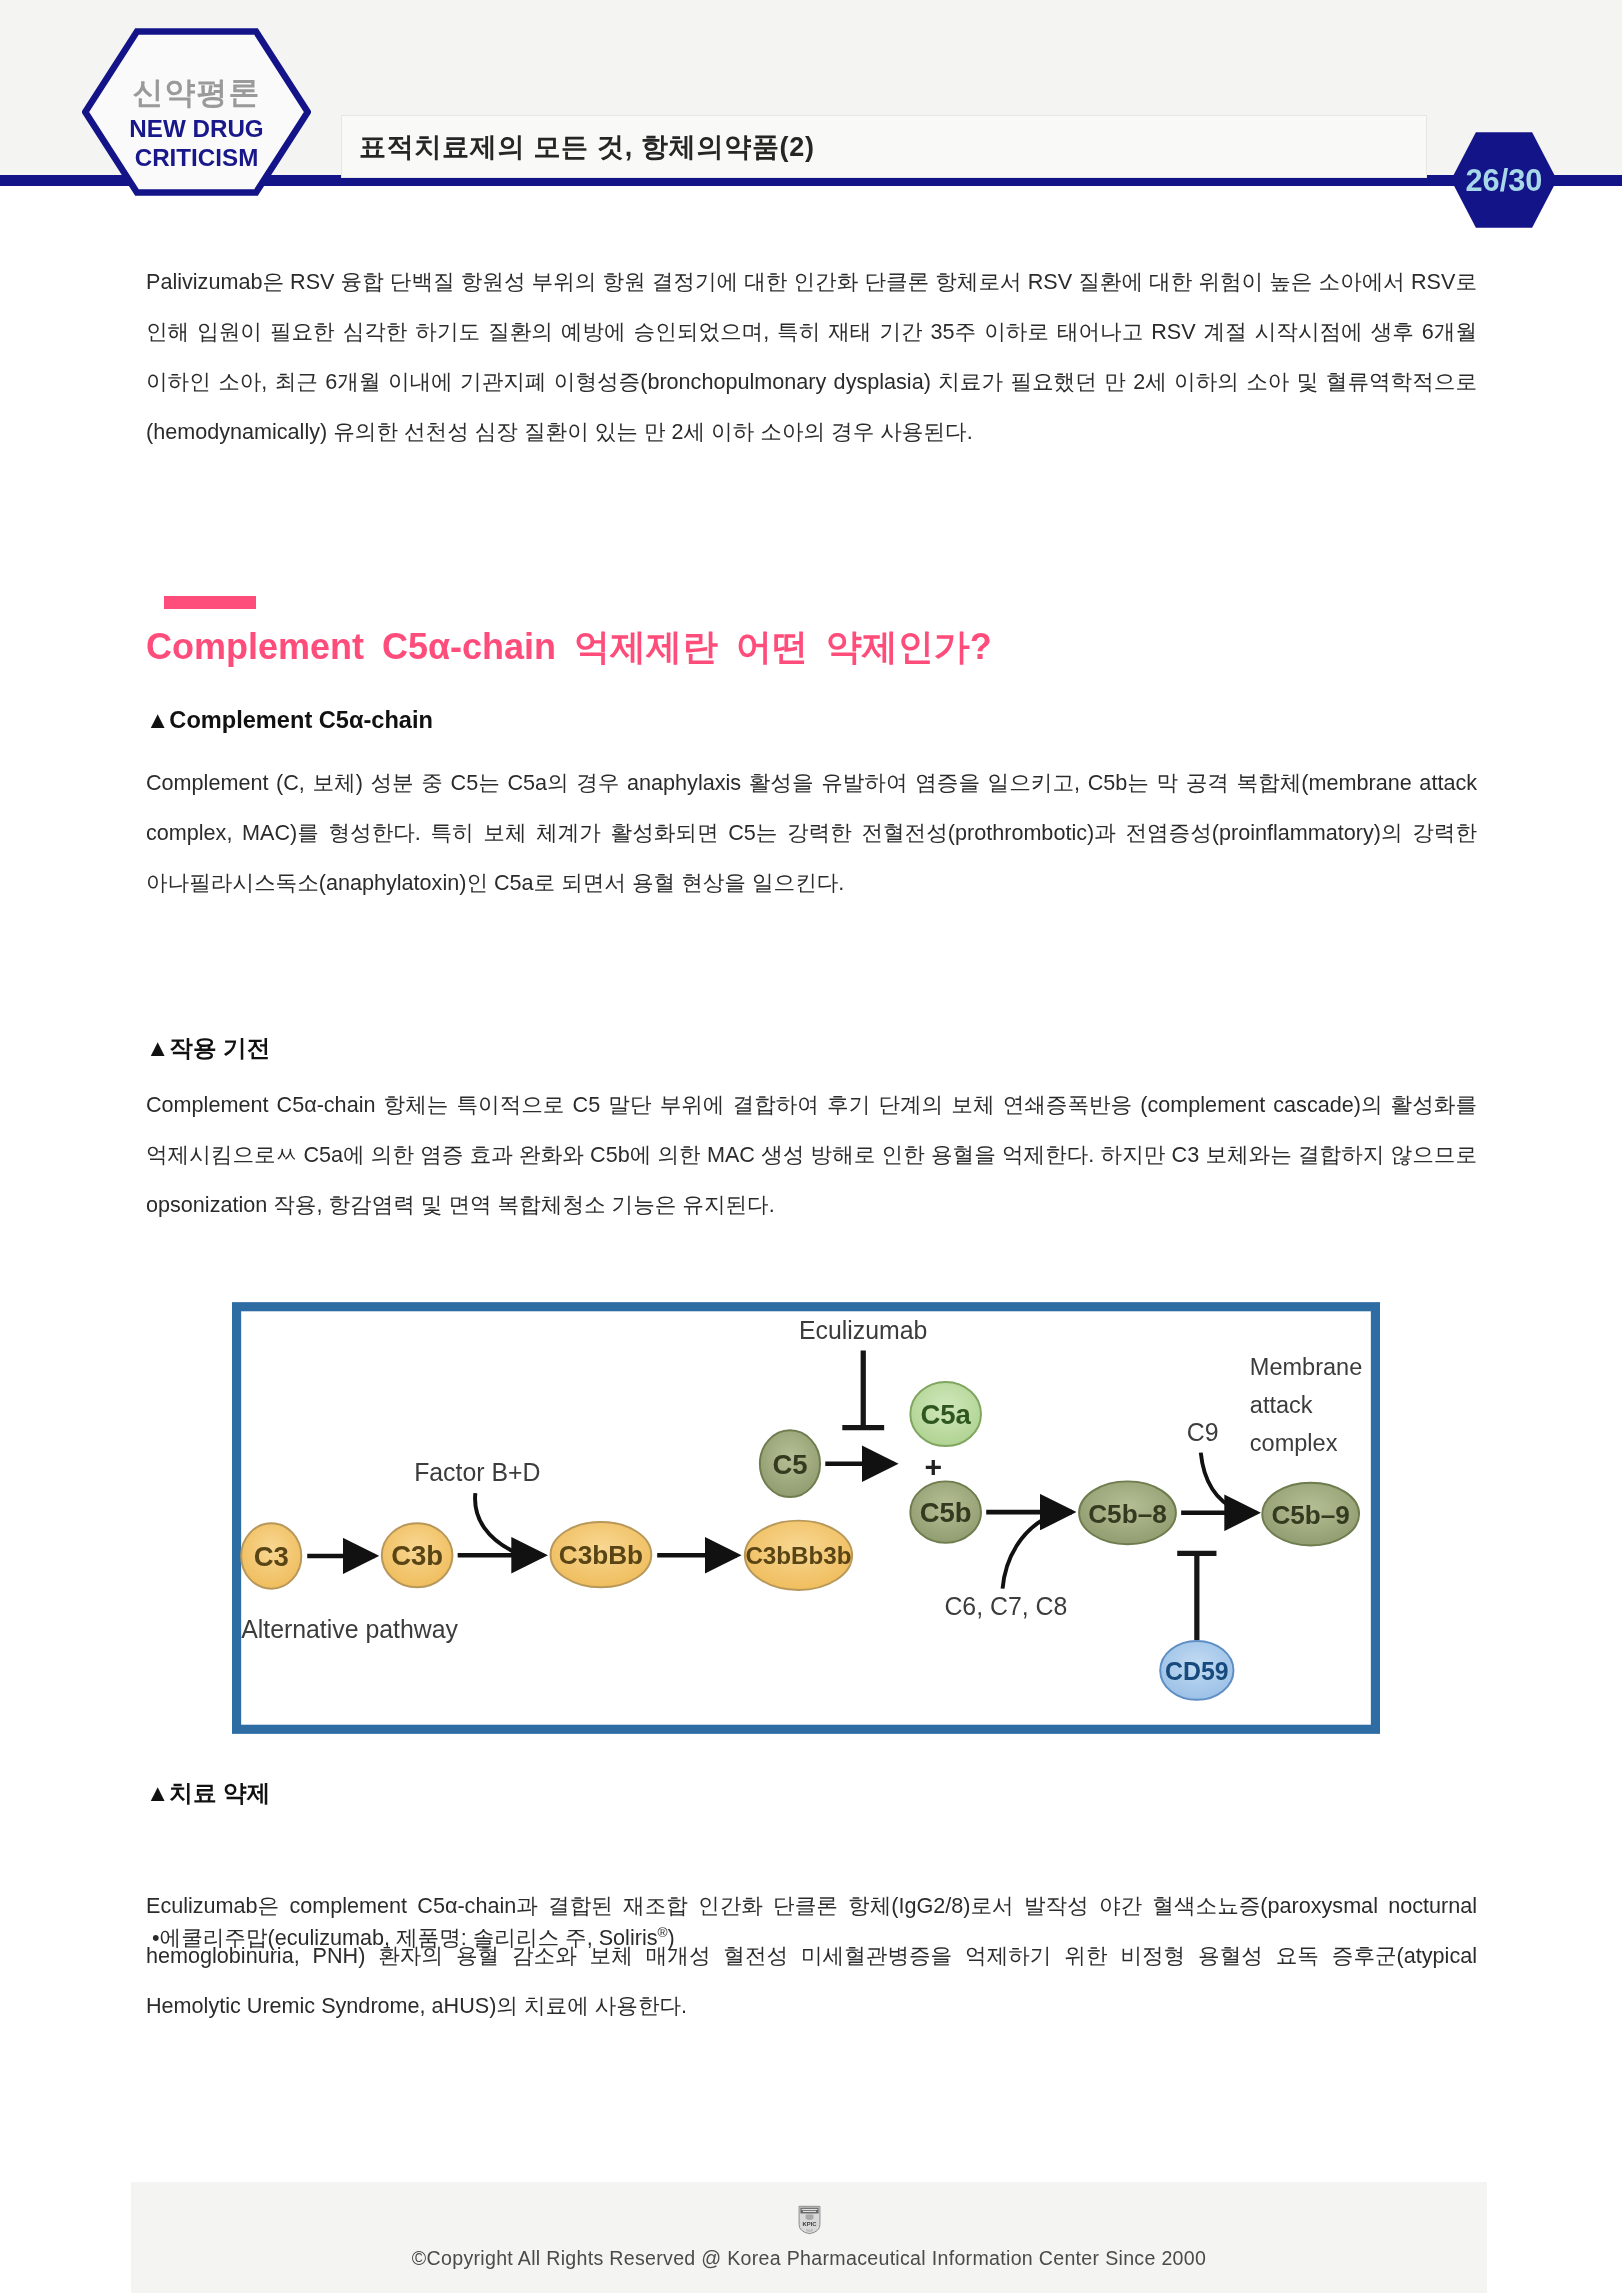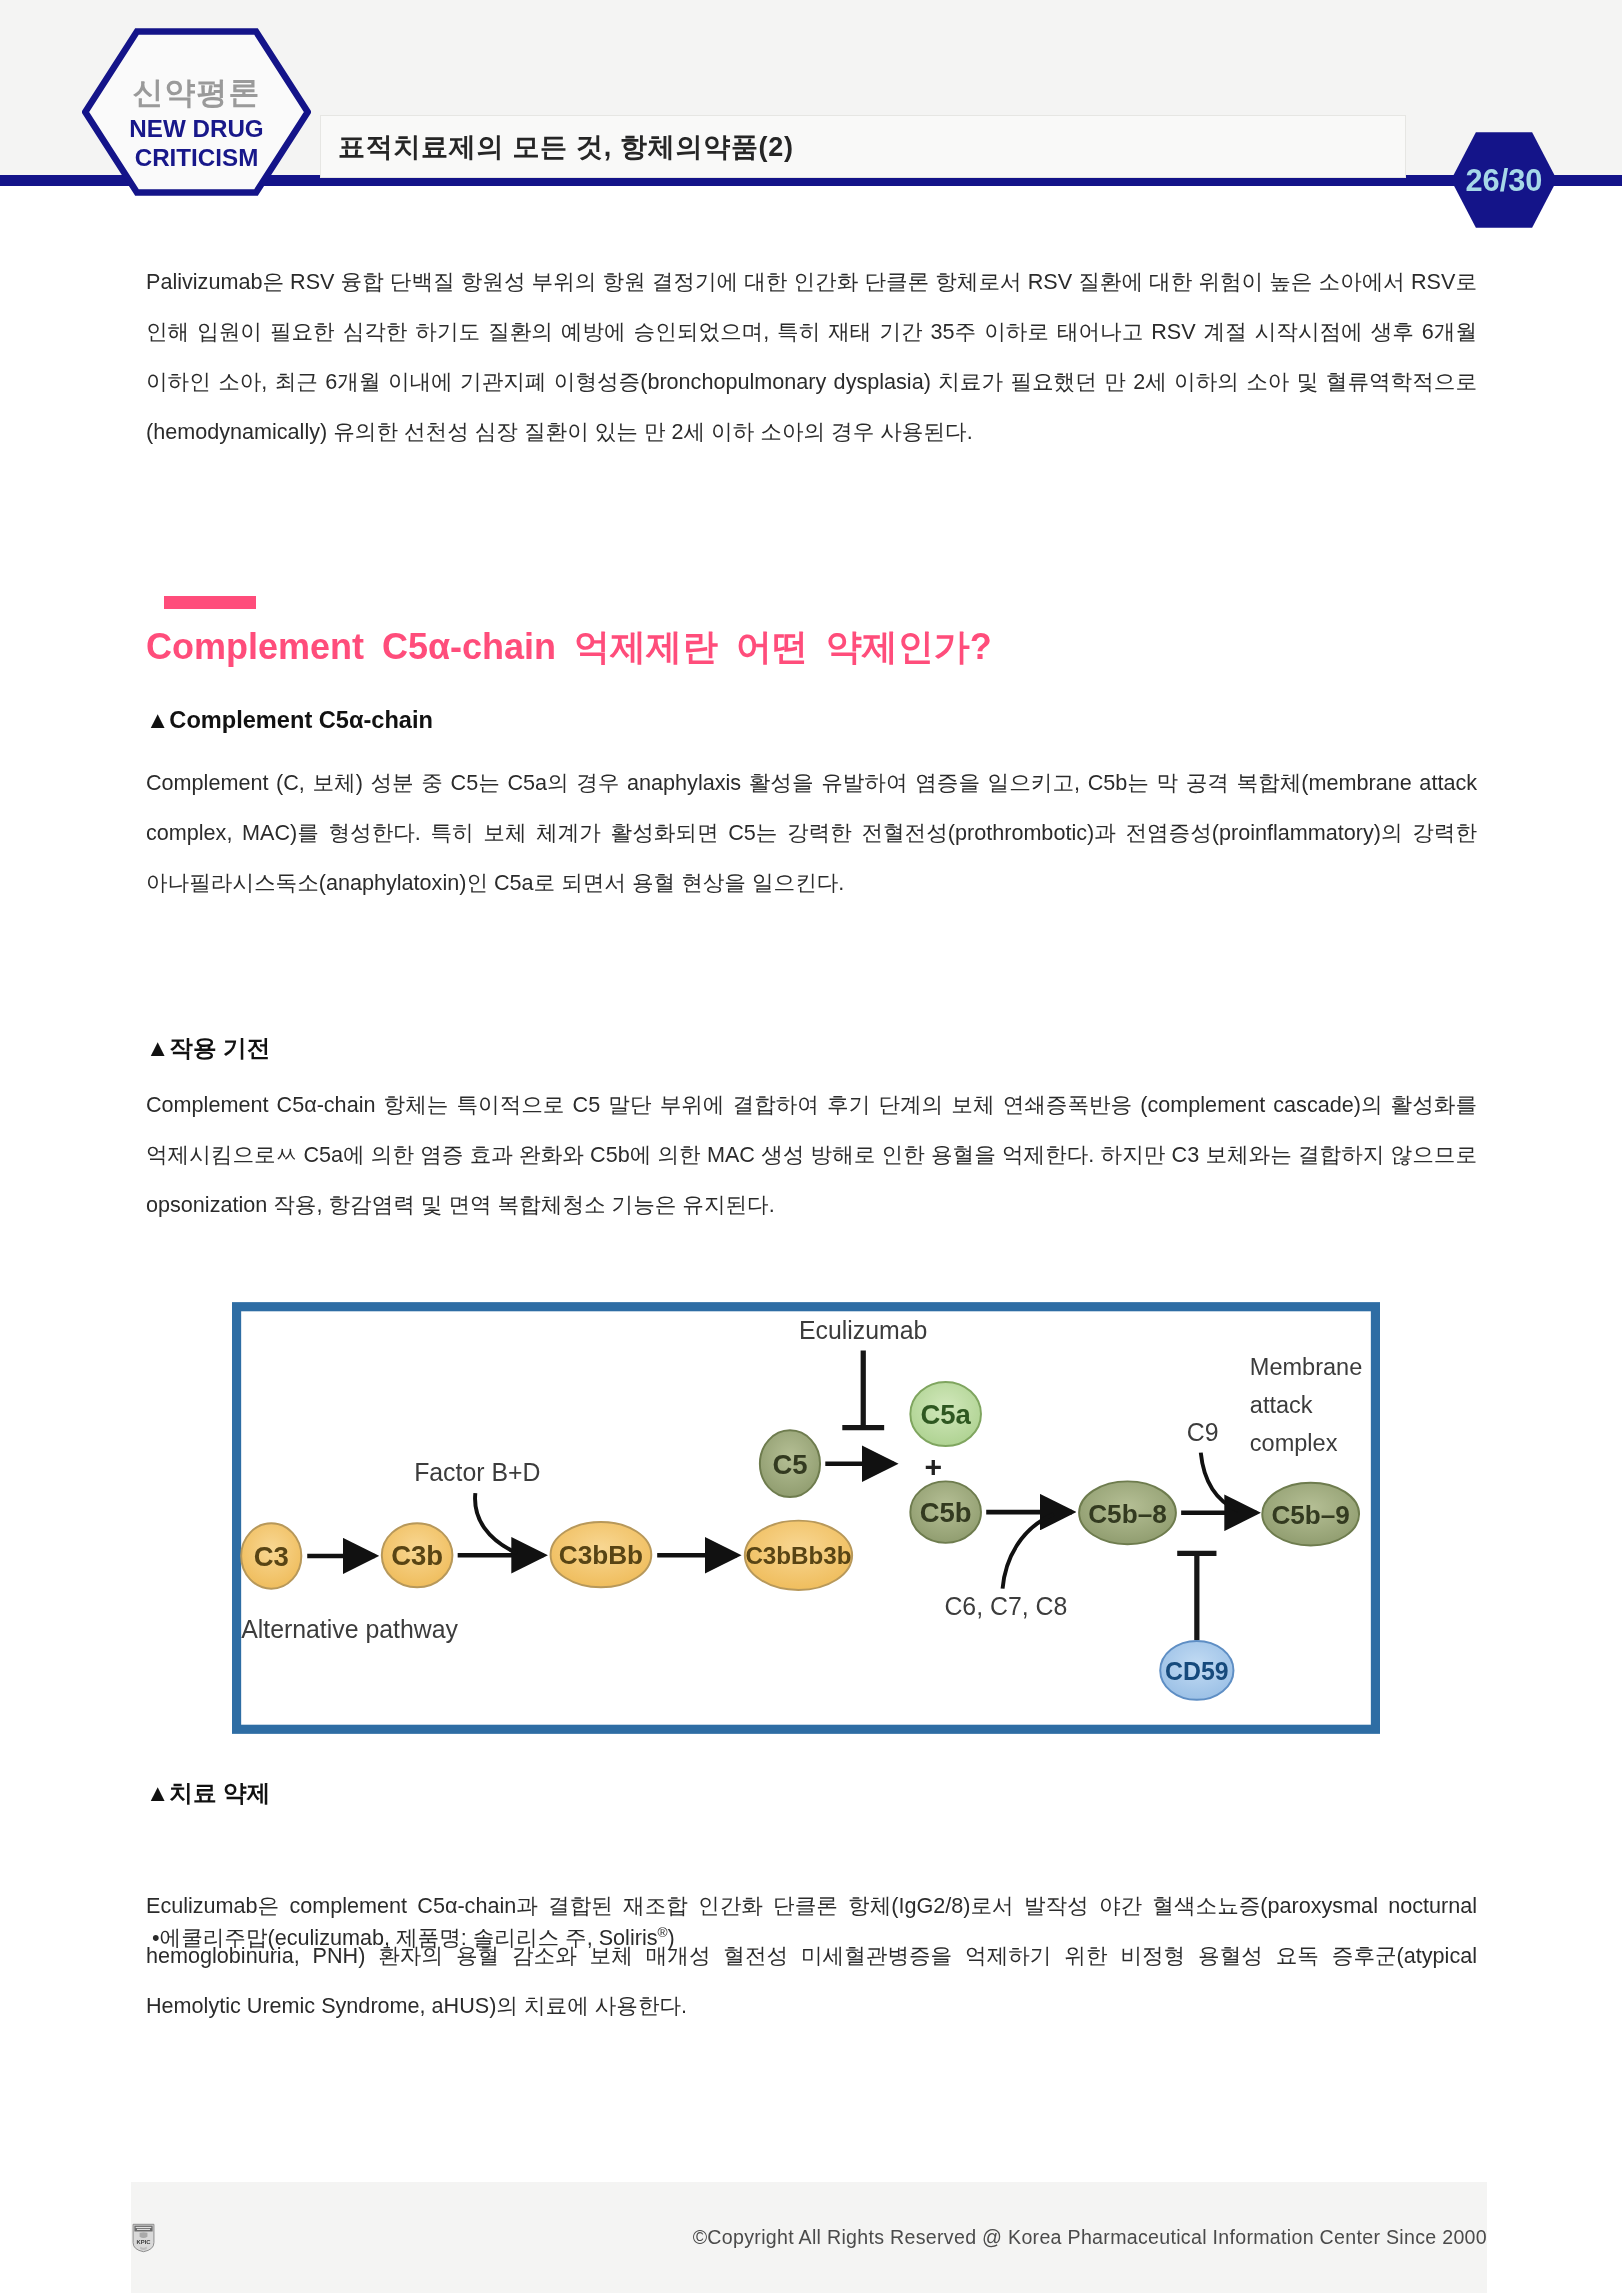--- a/index.html
+++ b/index.html
@@ -5,21 +5,21 @@
   html,body{margin:0;padding:0;background:#e9e9e9;}
   .page{
     position:relative;width:1623px;height:2295px;background:#ffffff;
     font-family:"Liberation Sans","DejaVu Sans",sans-serif;color:#2b2b2b;overflow:hidden;
   }
   
   .header-band{position:absolute;left:0;top:0;width:1623px;height:181px;background:#f4f4f3;}
   .header-line{position:absolute;left:0;top:175px;width:1623px;height:10.5px;background:#141489;}
   .logo-hex{position:absolute;left:82px;top:28px;width:229px;height:168px;}
   .title-box{
-    position:absolute;left:320px;top:115px;width:1086px;height:63px;
+    position:absolute;left:341px;top:115px;width:1086px;height:63px;
     background:#f9f9f8;border:0.7px solid #e6e6e3;box-sizing:border-box;
     display:flex;align-items:center;padding-left:17px;
   }
   .title-box span{font-size:27px;font-weight:700;color:#262626;letter-spacing:0.7px;}
   .page-hex{position:absolute;left:1451px;top:132px;width:106px;height:96px;}
   
   .para{
     position:absolute;left:146px;width:1331px;font-size:21.6px;line-height:50px;
     text-align:justify;color:#2b2b2b;word-break:keep-all;
   }
@@ -32,21 +32,21 @@
     position:absolute;left:146px;width:1331px;
     font-size:23.6px;font-weight:700;color:#111111;
   }
   .bullet-line{position:absolute;left:152px;width:1324px;font-size:21.6px;color:#2b2b2b;}
   .bullet-line sup{font-size:13.7px;}
   
   .diagram{position:absolute;left:232px;top:1302px;width:1072px;height:432px;}
   
   .footer-band{
     position:absolute;left:131px;top:2182px;width:1356px;height:111px;background:#f4f4f3;
-    display:flex;align-items:center;justify-content:space-between;gap:11.8px;
+    display:flex;align-items:center;justify-content:center;gap:11.8px;flex-direction:column;
   }
   .footer-band .copy{font-size:19.6px;color:#4a4a4a;letter-spacing:0.3px;}
   svg text{font-family:"Liberation Sans","DejaVu Sans",sans-serif;}
 </style>
 </head>
 <body>
 
 <div class="page">
 
   <div class="header-band"></div>

